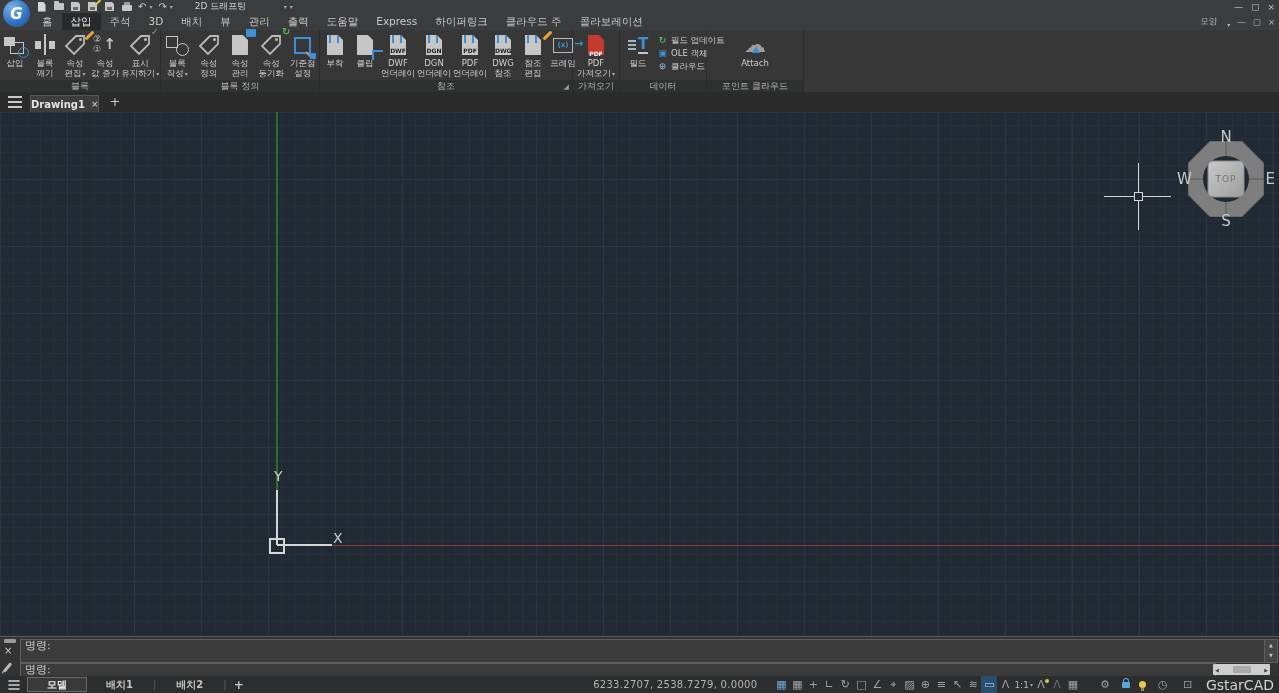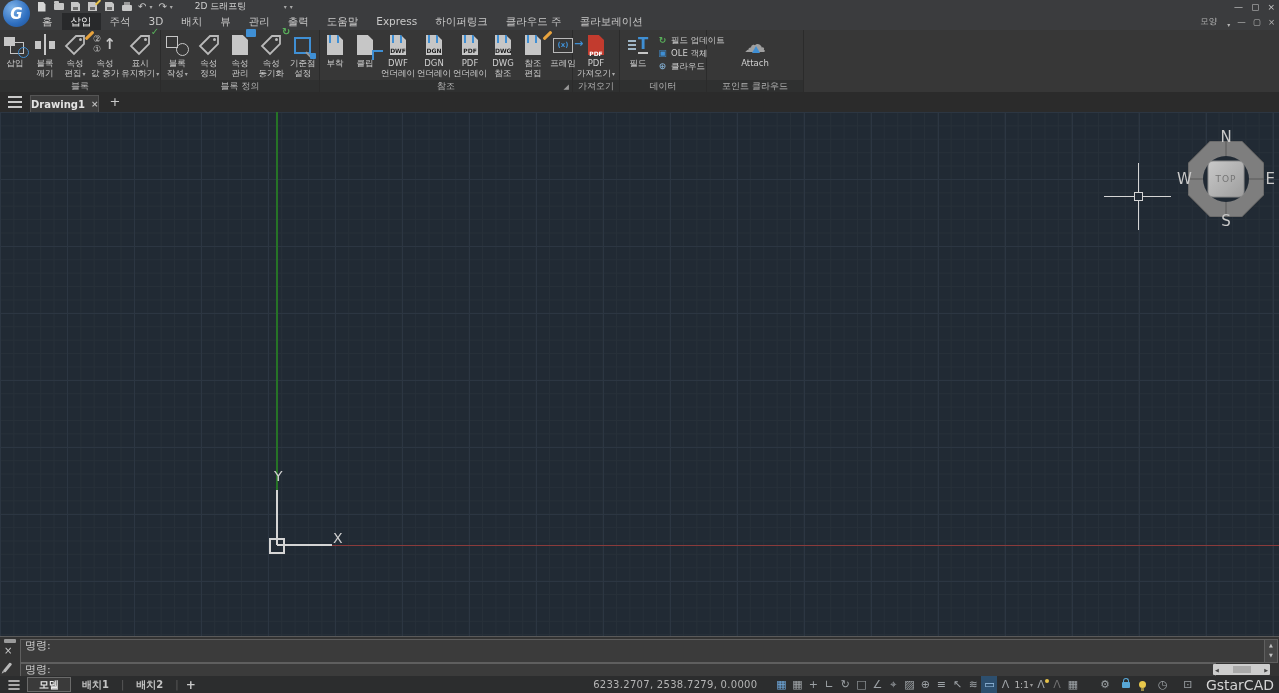--- a/index.html
+++ b/index.html
@@ -130,21 +130,21 @@
   #vscroll{position:absolute;right:1px;top:2px;width:12px;height:22px;background:#464646;border:1px solid #5f5f5f;}
   #vscroll .va{display:block;text-align:center;font-size:5px;color:#c0c0c0;line-height:10px;}
   #cmd-input{position:absolute;left:20px;top:26px;width:1186px;height:12px;background:#3b3b3b;border:1px solid #5f5f5f;
     font-size:11px;line-height:12px;color:#c9c9c9;padding:0 4px;}
   #hscroll{position:absolute;left:1213px;top:27px;width:53px;height:11px;background:#cdcdcd;border-radius:1px;display:flex;align-items:center;justify-content:space-between;padding:0 2px;}
   #hscroll .ha{font-size:5px;color:#444;}
   #hscroll .thumb{width:18px;height:7px;background:#a9a9a9;}
   
   #statusbar{position:absolute;left:0;top:676px;width:1279px;height:17px;background:#2c2d2e;display:flex;align-items:center;padding:0 5px;box-sizing:border-box;font-size:10px;color:#b8b8b8;}
   .sb-hamb{transform:scale(.8);margin:0 6px 0 2px;}
-  .sb-tab{padding:0 11px;line-height:15px;font-size:10px;color:#c5c5c5;font-weight:bold;}
+  .sb-tab{padding:0 19px;line-height:15px;font-size:10px;color:#c5c5c5;font-weight:bold;}
   .sb-tab.active{background:#3a3a3a;border:1px solid #6a6a6a;line-height:13px;color:#eaeaea;}
   .sb-sep{color:#5d5d5d;margin:0 1px;}
   .sb-plus{font-size:12px;color:#c9c9c9;margin:0 6px;font-weight:bold;}
   #coords{margin-left:auto;margin-right:16px;font-size:10px;color:#b5b5b5;letter-spacing:.3px;}
   .sbi{min-width:16px;text-align:center;font-size:11px;line-height:17px;color:#9da2a6;}
   .sbi.blue{color:#6fa8dc;}
   .sbi.actbg{background:#2d4f6e;color:#9fc6e8;}
   .sbi.dim{color:#6f6f6f;}
   .anno{display:flex;align-items:center;gap:1px;}
   .anno .sc{font-size:9px;color:#b5b5b5;}

